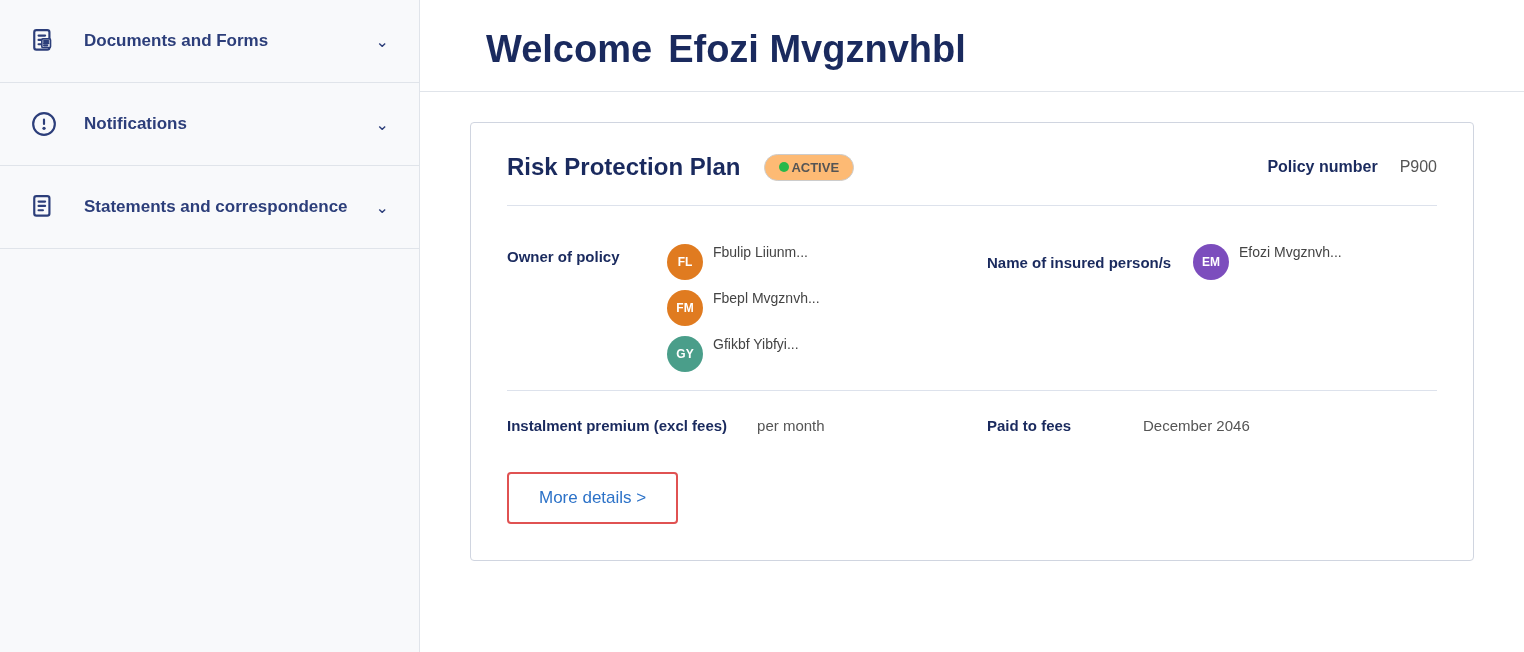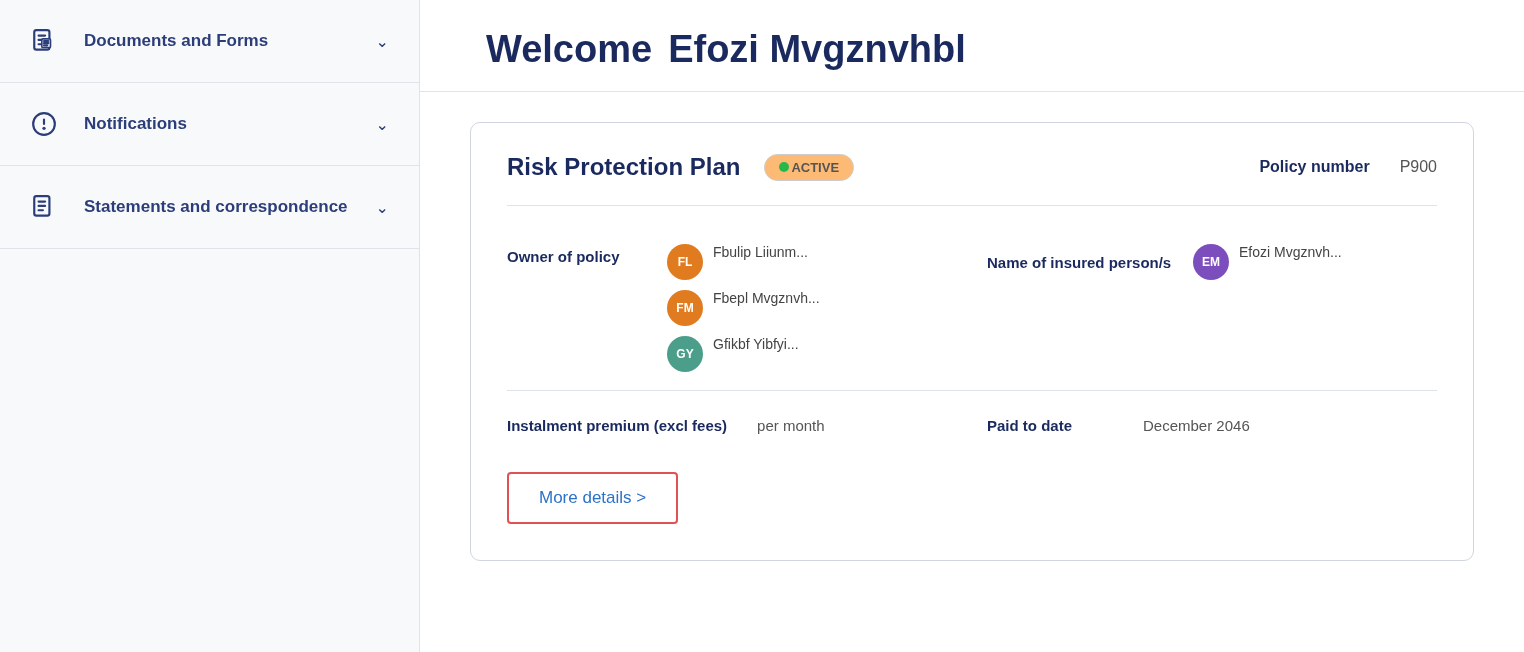--- a/index.html
+++ b/index.html
@@ -78,21 +78,21 @@
 
     .content {
       flex: 1;
       padding: 30px 50px;
       overflow-y: auto;
     }
 
     
     .policy-card {
       border: 1px solid #d0d5e0;
-      border-radius: 10px;
+      border-radius: 4px;
       padding: 30px 36px 36px 36px;
       background: #fff;
     }
 
     .policy-header {
       display: flex;
       align-items: center;
       gap: 24px;
       margin-bottom: 24px;
     }
@@ -121,21 +121,21 @@
       height: 10px;
       border-radius: 50%;
       background: #28b84a;
       display: inline-block;
     }
 
     .policy-number-section {
       margin-left: auto;
       display: flex;
       align-items: center;
-      gap: 30px;
+      gap: 22px;
     }
 
     .policy-number-label {
       font-weight: 700;
       font-size: 16px;
       color: #1a2a5e;
     }
 
     .policy-number-value {
       font-size: 16px;
@@ -409,21 +409,21 @@
       </div>
 
       <div class="premium-row">
 
         <div class="premium-section">
           <span class="premium-label">Instalment premium (excl fees)</span>
           <span class="premium-value">per month</span>
         </div>
 
         <div class="paid-section">
-          <span class="paid-label">Paid to date</span>
+          <span class="paid-label">Paid to fees</span>
           <span class="paid-value">December 2046</span>
         </div>
 
       </div>
 
       <div class="buttons-row">
         <button class="more-details-btn">More details &gt;</button>
       </div>
 
     </div>

